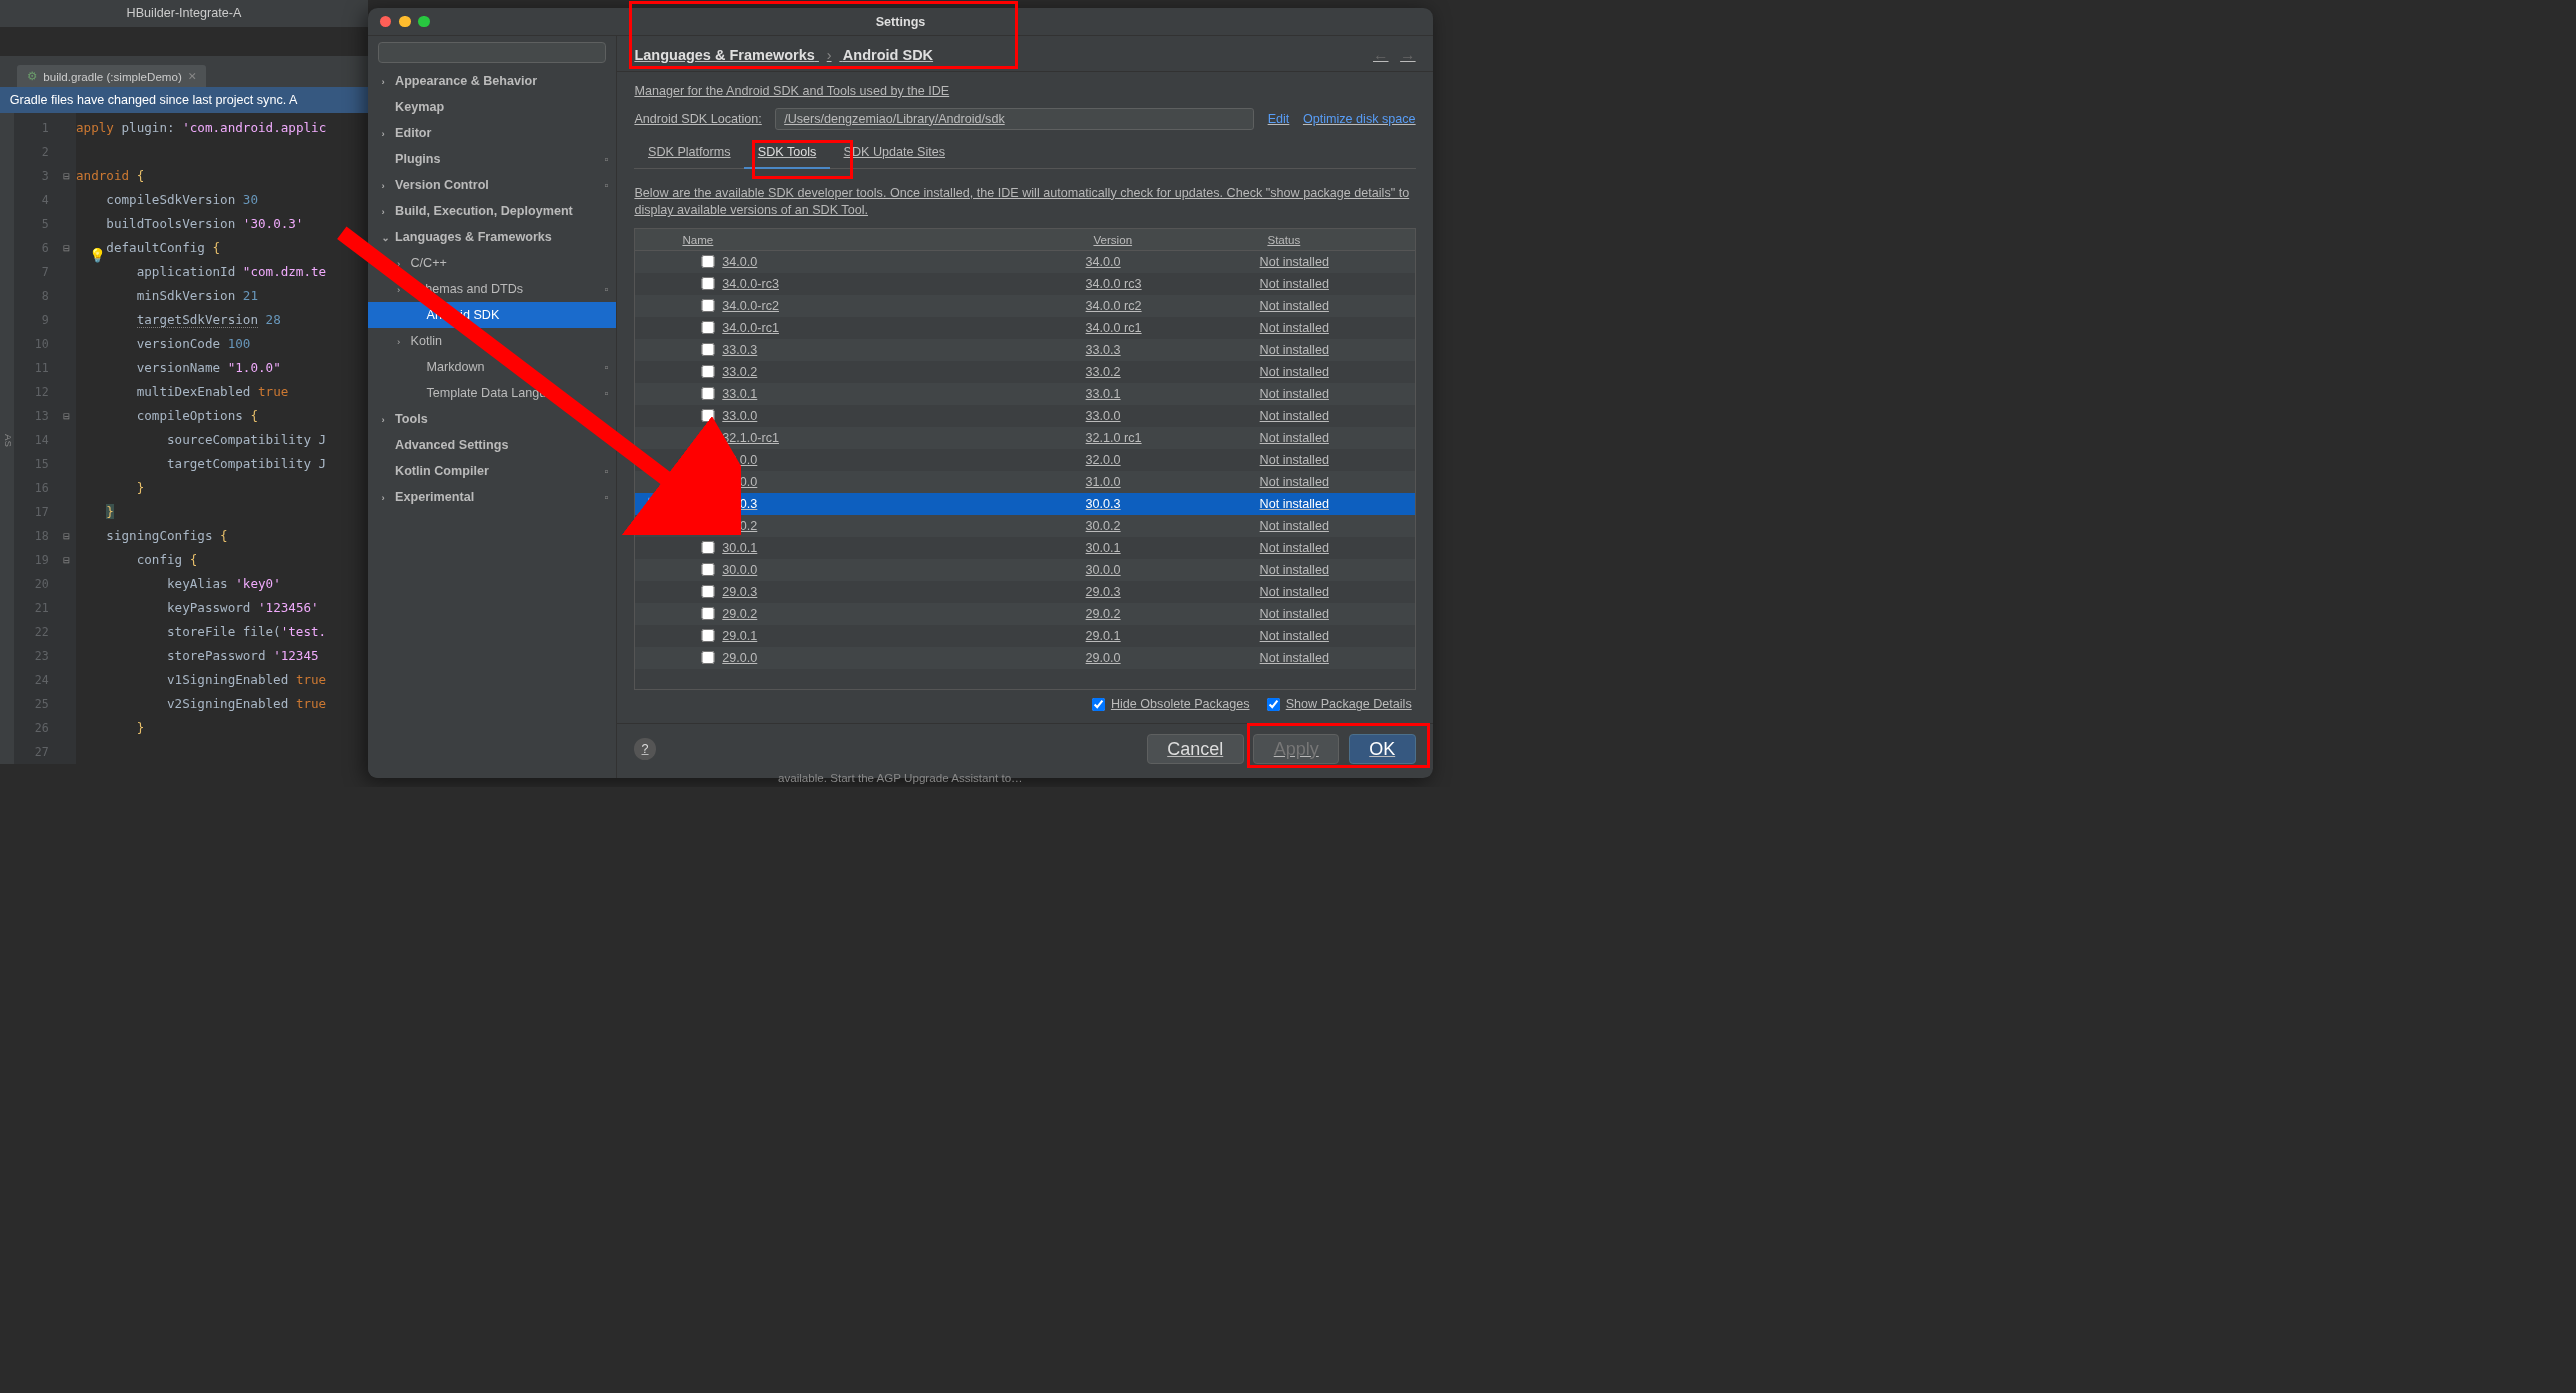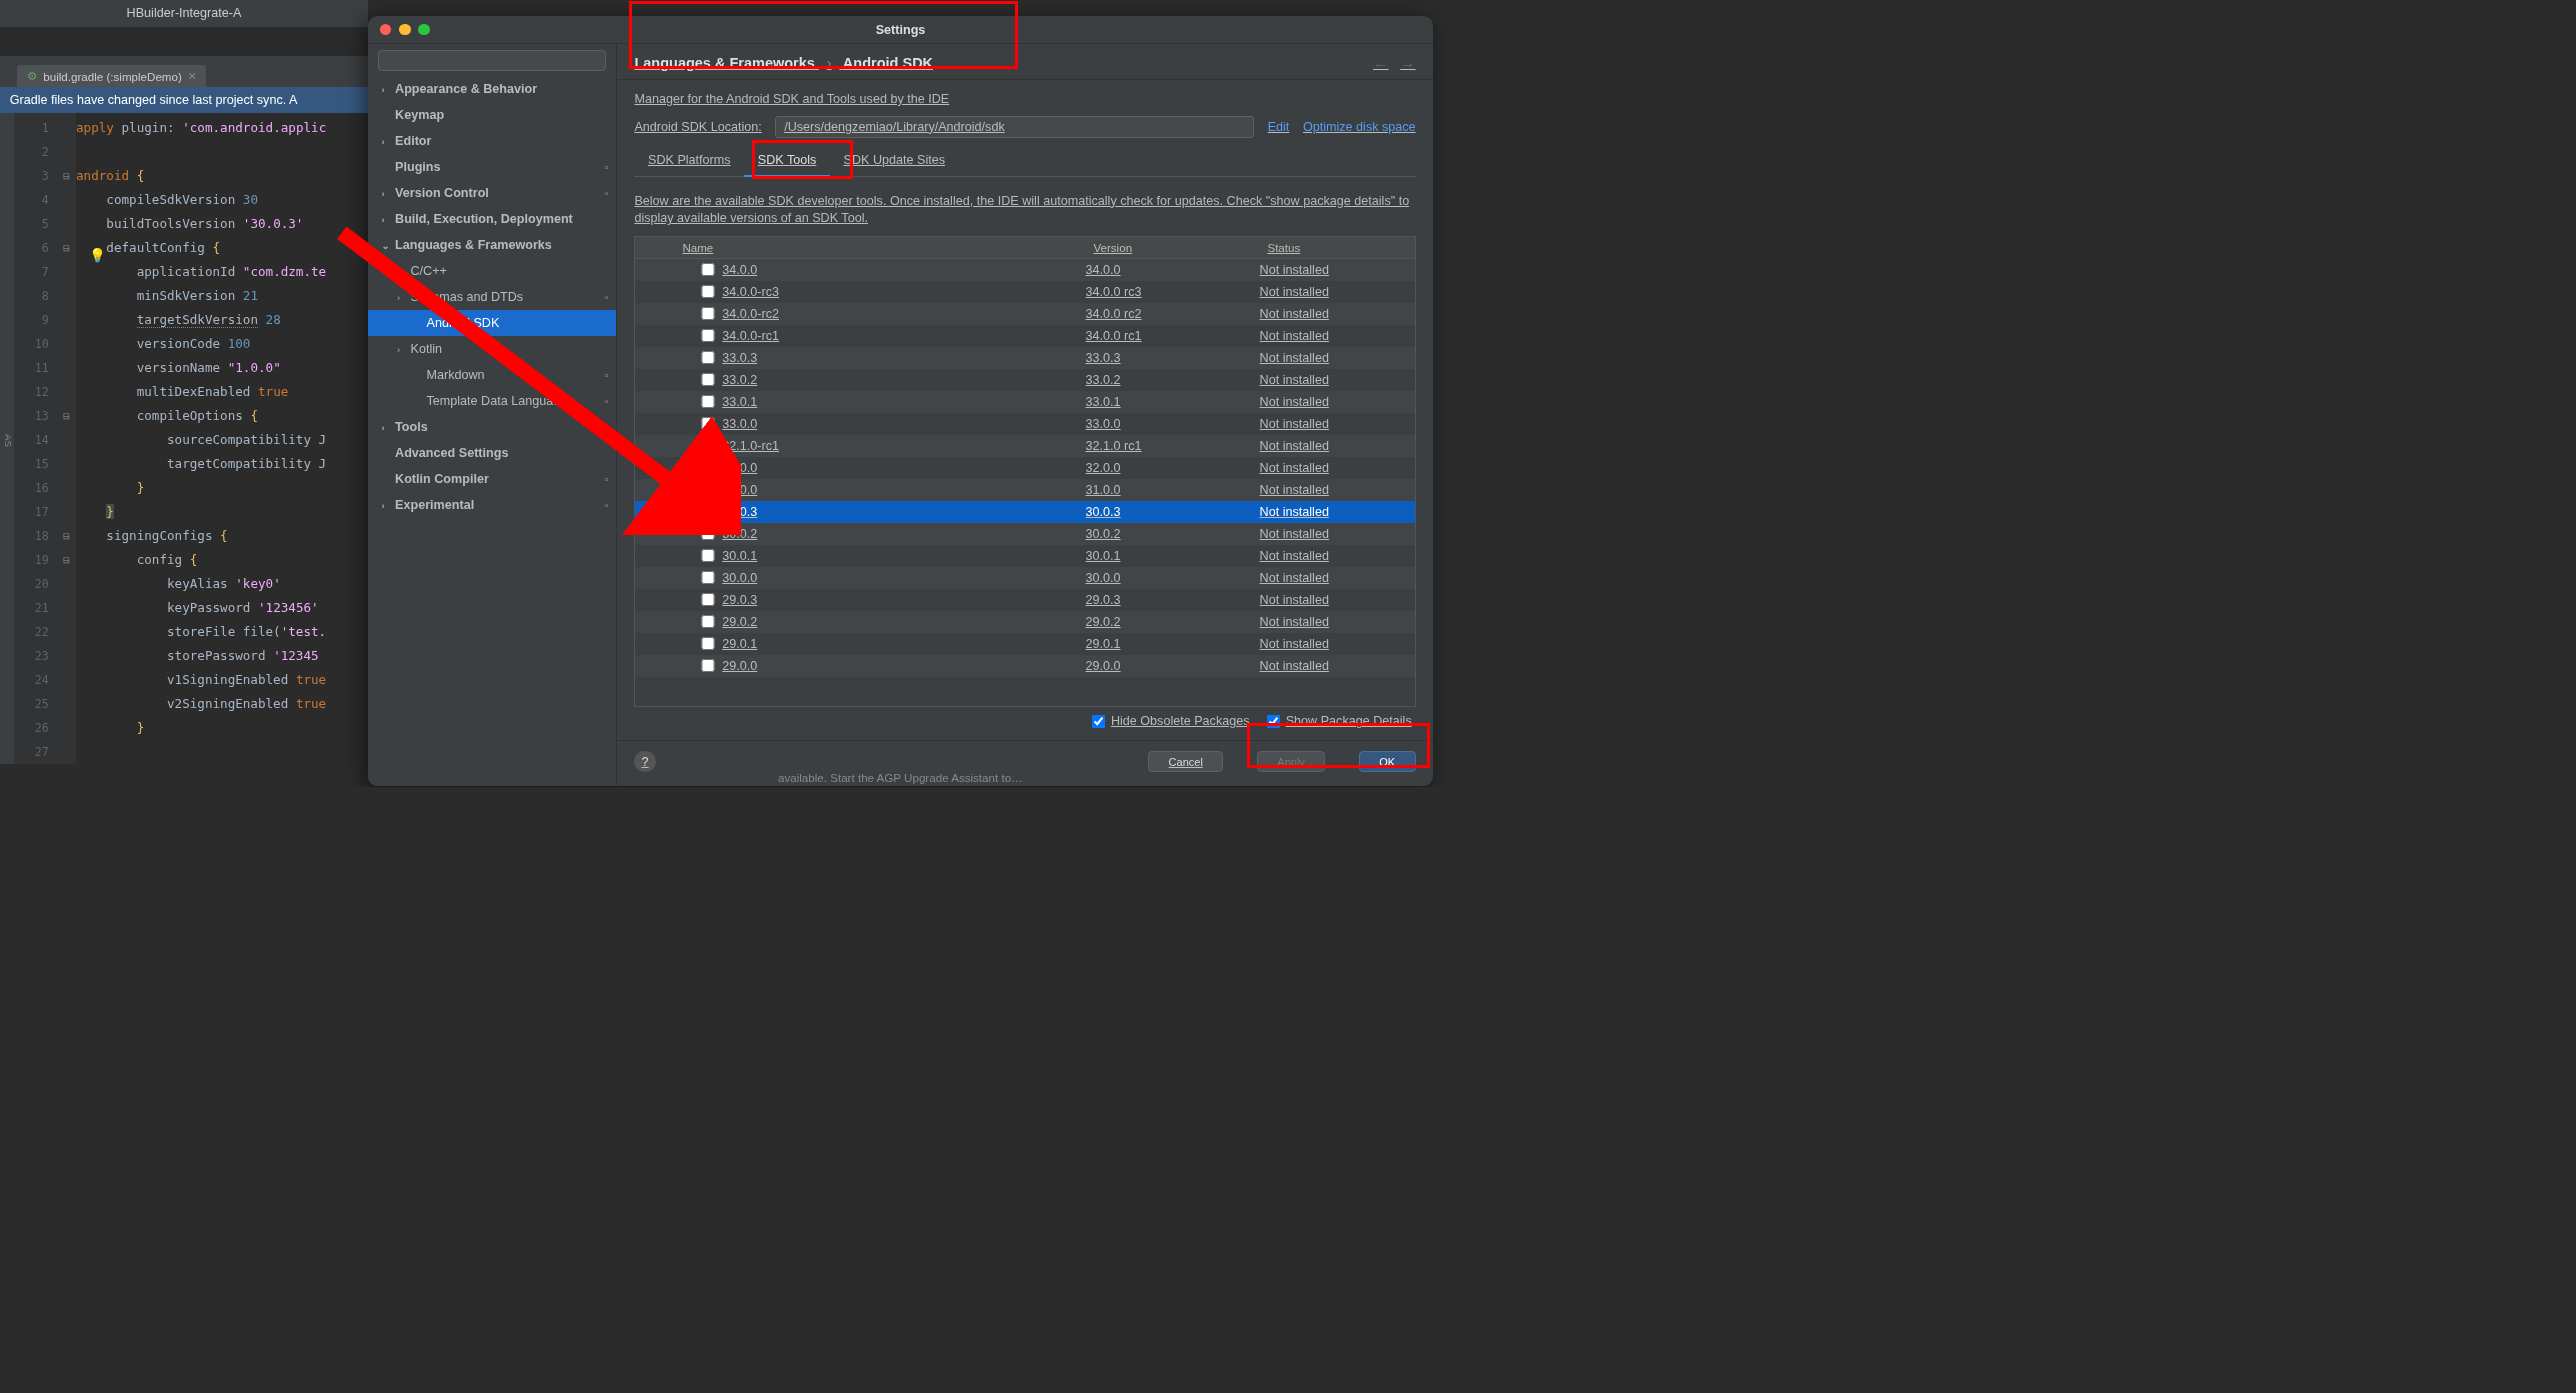--- a/index.html
+++ b/index.html
@@ -108,21 +108,21 @@
     position: absolute;
     left: 89px;
     top: 247px;
     color: #f0a732;
     font-size: 13.6px;
   }
   
   .dialog {
     position: absolute;
     left: 368px;
-    top: 16px;
+    top: 8px;
     width: 1065px;
     height: 770px;
     background: #3c3f41;
     border-radius: 9.7px;
     box-shadow: -3.9px 3.9px 19.4px rgba(0,0,0,0.5);
     display: flex;
     flex-direction: column;
     overflow: hidden;
   }
   .dialog-titlebar {
@@ -390,23 +390,22 @@
   .footer-buttons {
     display: flex;
     gap: 9.7px;
   }
   .btn {
     padding: 3.9px 19.4px;
     border-radius: 3.9px;
     background: #4c5052;
     border: 1px solid #5e6060;
     color: #ddd;
-    font-size: 11px;
+    font-size: 18px;
     cursor: pointer;
-    margin-left: 24px;
   }
   .btn:disabled { color: #777; }
   .btn.primary {
     background: #365880;
     border-color: #4c708c;
     color: #fff;
   }
   
   .annot-box {
     position: absolute;

